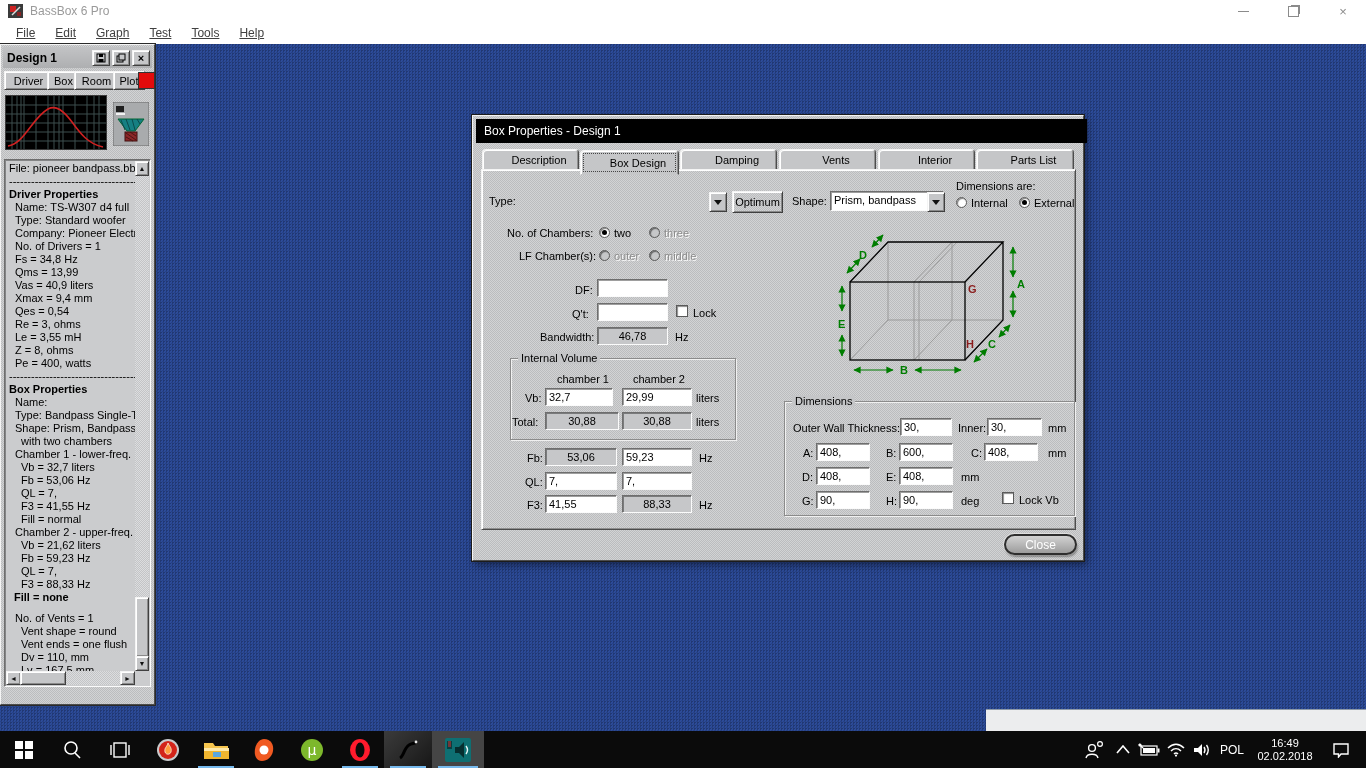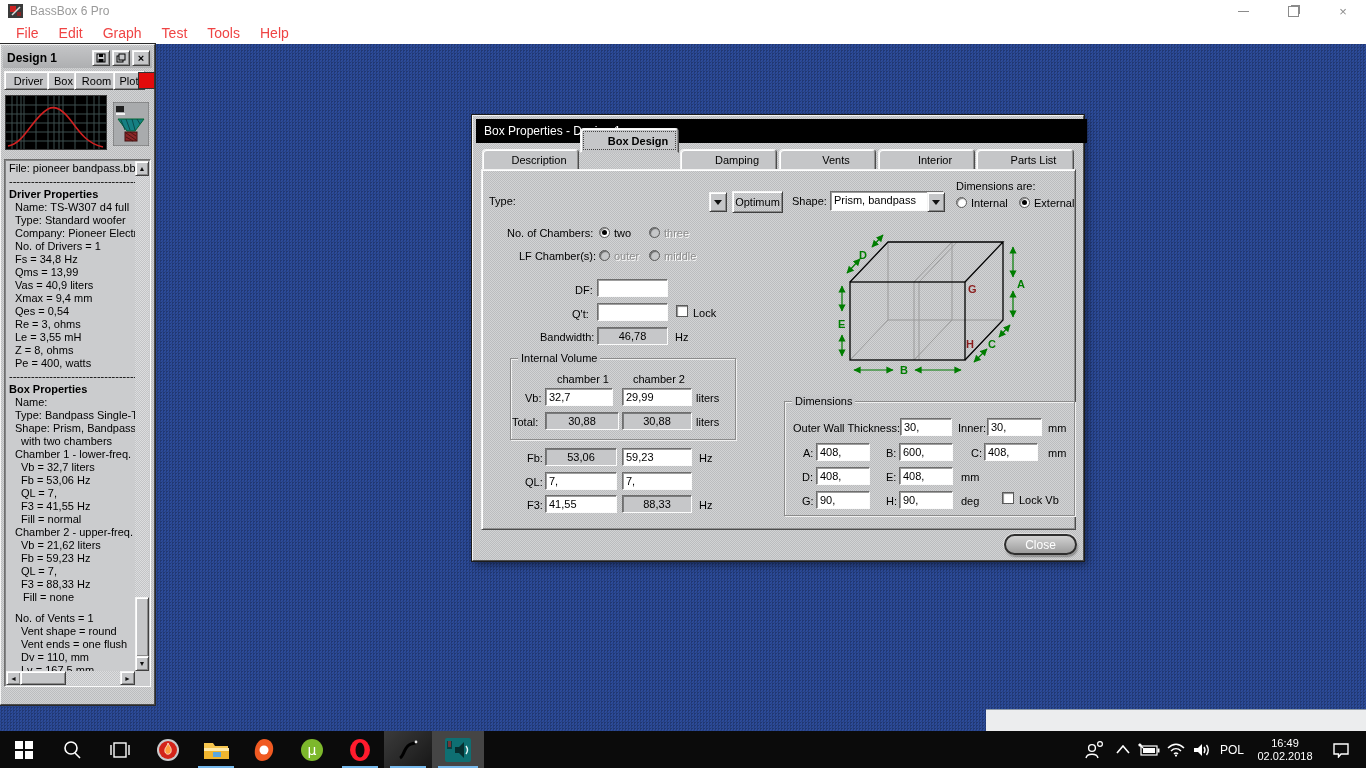--- a/index.html
+++ b/index.html
@@ -6,21 +6,21 @@
   body{width:1366px;height:768px;overflow:hidden;position:relative;
        font-family:"Liberation Sans",sans-serif;font-size:11px;color:#000;background:#fff;}
   .abs{position:absolute;}
   .nosel{user-select:none;}
 
   
   #titlebar{left:0;top:0;width:1366px;height:22px;background:#fff;}
   #app-title{left:30px;top:4px;font-size:12px;color:#9a9a9a;}
   .wctl{top:0;width:34px;height:22px;display:flex;align-items:center;justify-content:center;color:#8b8b8b;font-size:13px;}
   #menubar{left:0;top:22px;width:1366px;height:22px;background:#fff;display:flex;align-items:center;padding-left:6px;box-sizing:border-box;}
-  .menu-item{padding:0 10px;font-size:14px;color:#ef4444;line-height:22px;}
+  .menu-item{padding:0 10px;font-size:12px;color:#404040;line-height:22px;text-decoration:underline;}
 
   
   #desktop{left:0;top:44px;width:1366px;height:687px;
     background-color:#2c4b99;
     background-image:conic-gradient(rgba(0,0,0,.25) 25%,transparent 25% 50%,rgba(0,0,0,.12) 50% 75%,transparent 75%);
     background-size:3px 3px;}
   #peek-strip{left:986px;top:665px;width:380px;height:22px;background:#ecedee;border-top:1px solid #8d99a8;}
 
   
   .tex{background-color:#c5c6c8;
@@ -66,21 +66,21 @@
   #dp-hscroll{position:absolute;left:1px;bottom:1px;right:15px;height:14px;}
 
   
   #dialog{left:472px;top:115px;width:610px;height:444px;box-shadow:0 0 0 1px #1c1c1c,3px 4px 8px rgba(0,0,0,.45);}
   #dlg-title{left:3px;top:3px;width:603px;height:24px;background:#000;color:#fff;
              display:flex;align-items:center;padding-left:8px;font-size:12px;}
   .tab{position:absolute;top:33px;height:21px;background:#c5c6c8;border:1px solid;
        border-color:#f4f4f4 #4c4c4c #c5c6c8 #f4f4f4;border-radius:4px 4px 0 0;
        box-shadow:inset 1px 1px 0 #fff,inset -1px 0 0 #8f8f8f;
        display:flex;align-items:center;justify-content:center;font-size:11px;z-index:1;box-sizing:border-box;padding-left:17px;}
-  .tab.active{top:12px;height:25px;font-weight:bold;z-index:3;outline:1px dotted #444;outline-offset:-4px;}
+  .tab.active{top:34px;height:25px;font-weight:normal;z-index:3;outline:1px dotted #444;outline-offset:-4px;}
   #dlg-panel{left:8px;top:53px;width:593px;height:359px;border:1px solid;border-color:#f4f4f4 #4c4c4c #4c4c4c #f4f4f4;
              box-shadow:inset 1px 1px 0 #fff,inset -1px -1px 0 #8f8f8f;z-index:2;}
   #close-pill{left:531px;top:418px;width:73px;height:21px;border-radius:11px;
               background:linear-gradient(#d2d2d2,#9c9c9c);border:2px solid #2e2e2e;color:#fff;
               display:flex;align-items:center;justify-content:center;font-size:12px;
               box-shadow:1px 2px 2px rgba(0,0,0,.35),0 0 0 1px #dedede;box-sizing:border-box;}
 
   
   #taskbar{left:0;top:731px;width:1366px;height:37px;background:#0b0b0b;}
   .tslot{position:absolute;top:0;height:37px;width:48px;display:flex;align-items:center;justify-content:center;}
@@ -196,21 +196,21 @@
           <div class="dline" style="padding-left: 15px;"><span>Vb =  32,7 liters</span></div>
           <div class="dline" style="padding-left: 15px;"><span>Fb =  53,06 Hz</span></div>
           <div class="dline" style="padding-left: 15px;"><span>QL =  7,</span></div>
           <div class="dline" style="padding-left: 15px;"><span>F3 =  41,55 Hz</span></div>
           <div class="dline" style="padding-left: 15px;"><span>Fill = normal</span></div>
           <div class="dline" style="padding-left: 9px;"><span>Chamber 2 - upper-freq.</span></div>
           <div class="dline" style="padding-left: 15px;"><span>Vb =  21,62 liters</span></div>
           <div class="dline" style="padding-left: 15px;"><span>Fb =  59,23 Hz</span></div>
           <div class="dline" style="padding-left: 15px;"><span>QL =  7,</span></div>
           <div class="dline" style="padding-left: 15px;"><span>F3 =  88,33 Hz</span></div>
-          <div class="dline" style="padding-left: 17px;"><span>Fill = none</span></div>
+          <div class="dline" style="padding-left: 8px; font-weight: bold;"><span>Fill = none</span></div>
           <div class="dline" style="padding-left: 9px; margin-top: 8px;"><span>No. of Vents = 1</span></div>
           <div class="dline" style="padding-left: 15px;"><span>Vent shape = round</span></div>
           <div class="dline" style="padding-left: 15px;"><span>Vent ends = one flush</span></div>
           <div class="dline" style="padding-left: 15px;"><span>Dv =  110, mm</span></div>
           <div class="dline" style="padding-left: 15px;"><span>Lv =  167,5 mm</span></div>
         </div>
       <div id="dp-vscroll" class="sb-track">
         <div class="sb-btn btn3d" style="position:absolute;top:0;left:0;right:0;height:13px">▲</div>
         <div class="btn3d" style="position:absolute;bottom:14px;left:0;right:0;height:58px;background:#c5c6c8"></div>
         <div class="sb-btn btn3d" style="position:absolute;bottom:0;left:0;right:0;height:13px">▼</div>

